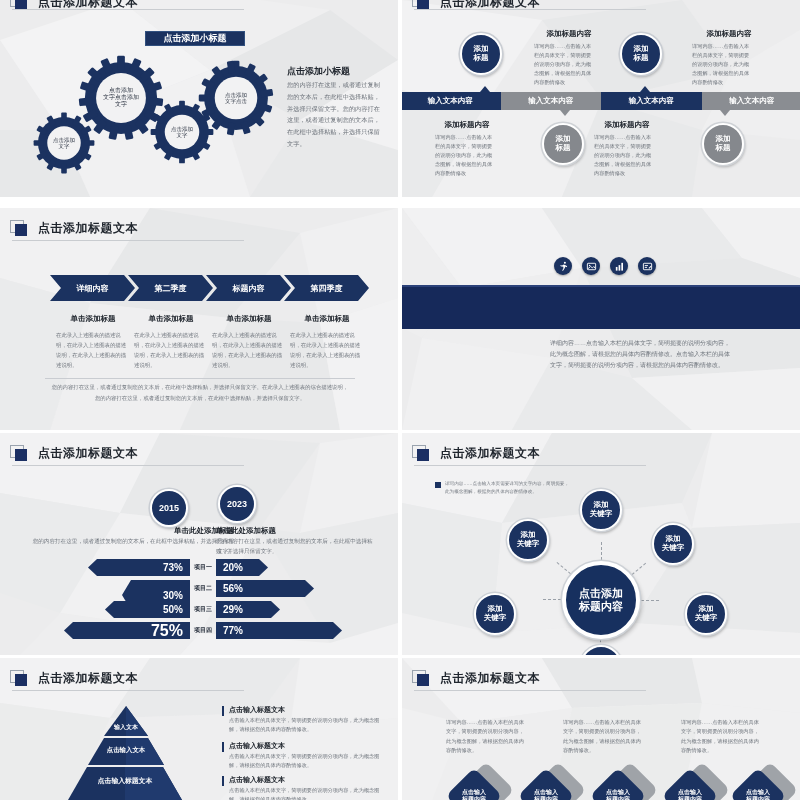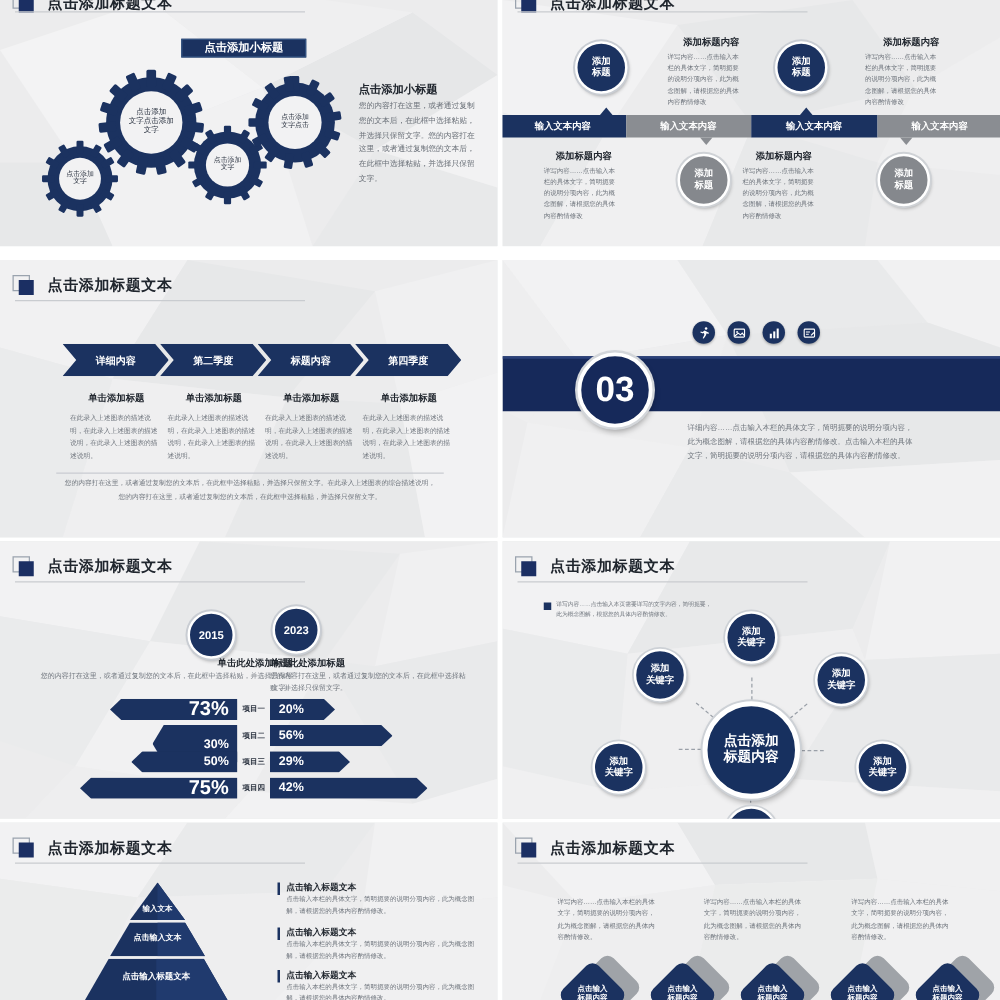--- a/index.html
+++ b/index.html
@@ -378,21 +378,20 @@
       <polygon points="20,130 150,150 110,222 0,222" fill="#f0f0f1"></polygon>
       <polygon points="150,150 230,170 290,222 110,222" fill="#e9eaeb"></polygon>
       <polygon points="230,170 398,160 398,222 290,222" fill="#f1f1f2"></polygon>
       <polygon points="0,0 60,80 20,130 0,120" fill="#eeeeef"></polygon>
     </svg>
   </div>
 
   <div class="band" style="left:0;top:77px;width:398px;height:44px;"></div>
   <div class="band-top" style="left:0;top:77px;width:398px;"></div>
 
-  <div class="bignum" style="left:60px;top:74px;width:60px;height:60px;font-size:28px;">03</div>
 
   <div class="dicon" style="left:152px;top:49px;width:18px;height:18px;">
     <svg width="11" height="11" viewBox="0 0 24 24" fill="#fff">
       <circle cx="15" cy="4" r="2.2"></circle>
       <path d="M12.5 7.5 L9 10 L5.5 9 L5 11 L9.5 12.5 L11 11.5 L12 15 L9 21 L11 21.5 L14.5 16 L16 12 L19 13.5 L20 11.5 L16.5 9.5 Z"></path>
     </svg>
   </div>
   <div class="dicon" style="left:180px;top:49px;width:18px;height:18px;">
     <svg width="11" height="11" viewBox="0 0 24 24" fill="none" stroke="#fff" stroke-width="2">
       <rect x="3" y="5" width="18" height="14" rx="1.5" fill="none"></rect>
@@ -448,34 +447,34 @@
   <div class="circ navy" style="left:218px;top:52px;width:38px;height:38px;font-size:9px;">
     <span>2023</span>
   </div>
 
   <div class="blk-title" style="left:104px;top:93px;width:130px;font-size:7.5px;text-align:right;">单击此处添加标题</div>
   <div class="blk-body" style="left:30px;top:104px;width:204px;font-size:5.6px;text-align:right;line-height:1.75;">您的内容打在这里，或者通过复制您的文本后，在此框中选择粘贴，并选择只保留文字。</div>
 
   <div class="blk-title" style="left:216px;top:93px;width:160px;font-size:7.5px;text-align:left;">单击此处添加标题</div>
   <div class="blk-body" style="left:216px;top:104px;width:160px;font-size:5.6px;text-align:left;line-height:1.75;">您的内容打在这里，或者通过复制您的文本后，在此框中选择粘贴，并选择只保留文字。</div>
 
-  <div class="tbar left" style="left:88px;top:126px;width:102px;height:17px;font-size:16px;">73%</div>
+  <div class="tbar left" style="left:88px;top:126px;width:102px;height:17px;font-size:10px;">73%</div>
   <div class="tbar left" style="left:122px;top:147px;width:68px;height:30px;font-size:10px;">30%</div>
   <div class="tbar left" style="left:105px;top:168px;width:85px;height:17px;font-size:10px;">50%</div>
   <div class="tbar left" style="left:64px;top:189px;width:126px;height:17px;font-size:16px;">75%</div>
 
   <div class="tcat" style="left:191px;top:130px;width:24px;font-size:6px;">项目一</div>
   <div class="tcat" style="left:191px;top:151px;width:24px;font-size:6px;">项目二</div>
   <div class="tcat" style="left:191px;top:172px;width:24px;font-size:6px;">项目三</div>
   <div class="tcat" style="left:191px;top:193px;width:24px;font-size:6px;">项目四</div>
 
   <div class="tbar right" style="left:216px;top:126px;width:52px;height:17px;font-size:10px;">20%</div>
   <div class="tbar right" style="left:216px;top:147px;width:98px;height:17px;font-size:10px;">56%</div>
   <div class="tbar right" style="left:216px;top:168px;width:64px;height:17px;font-size:10px;">29%</div>
-  <div class="tbar right" style="left:216px;top:189px;width:126px;height:17px;font-size:10px;">42%</div>
+  <div class="tbar right" style="left:216px;top:189px;width:126px;height:17px;font-size:10px;">77%</div>
 </div>
 
 <div class="slide" style="left:402px;top:433px;width:398px;height:222px;">
   <div class="bgpoly">
     <svg viewBox="0 0 398 222" preserveAspectRatio="none">
       <rect width="398" height="222" fill="#ececed"></rect>
       <polygon points="0,0 150,0 100,90 0,70" fill="#f2f2f3"></polygon>
       <polygon points="150,0 310,0 280,70 100,90" fill="#e8e9ea"></polygon>
       <polygon points="310,0 398,0 398,90 290,95" fill="#f1f1f2"></polygon>
       <polygon points="100,90 280,70 290,95 230,190 90,200" fill="#efeff0"></polygon>

